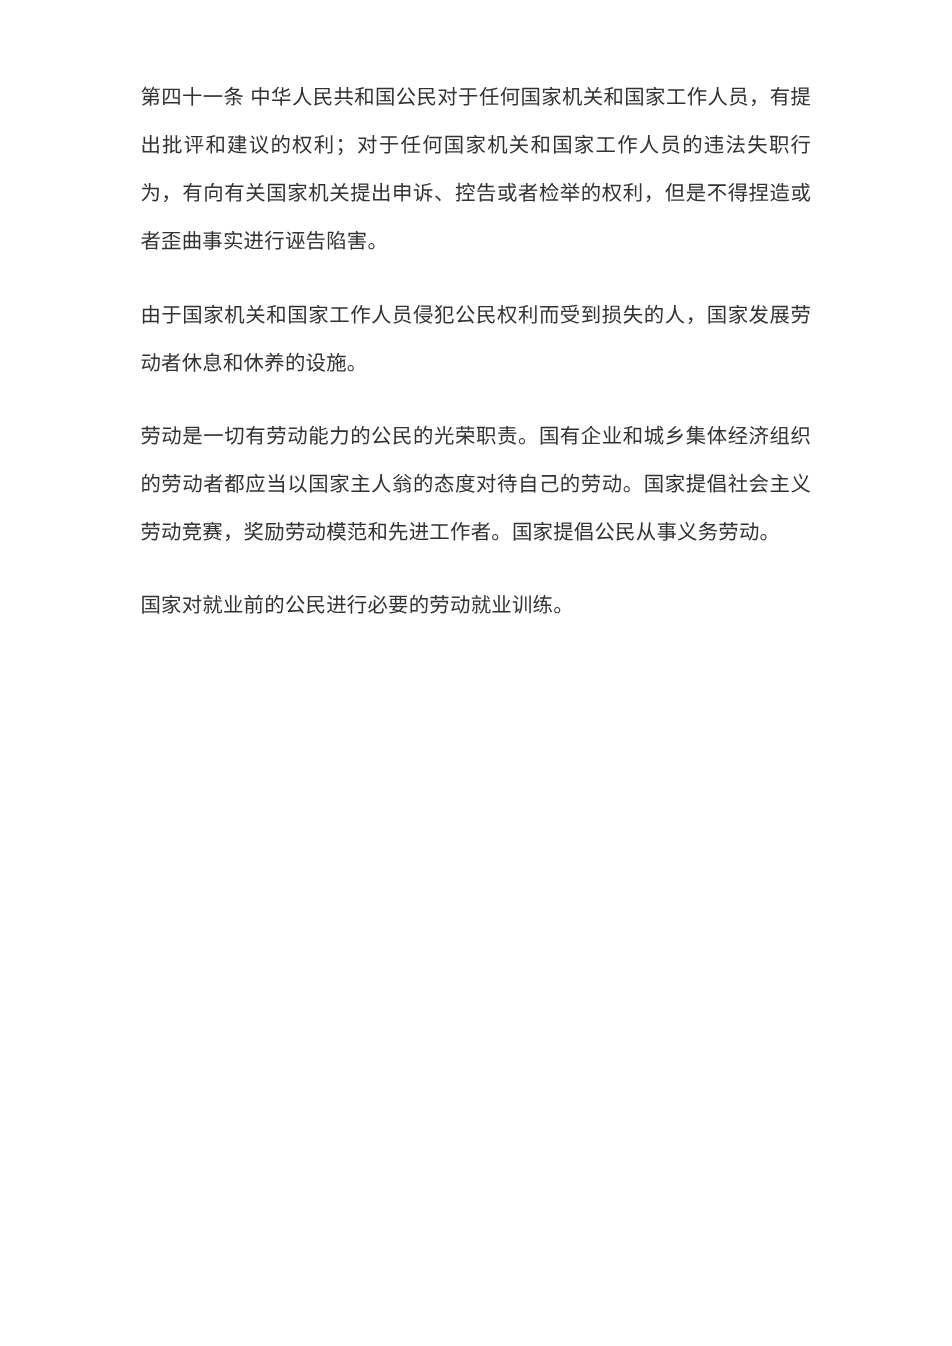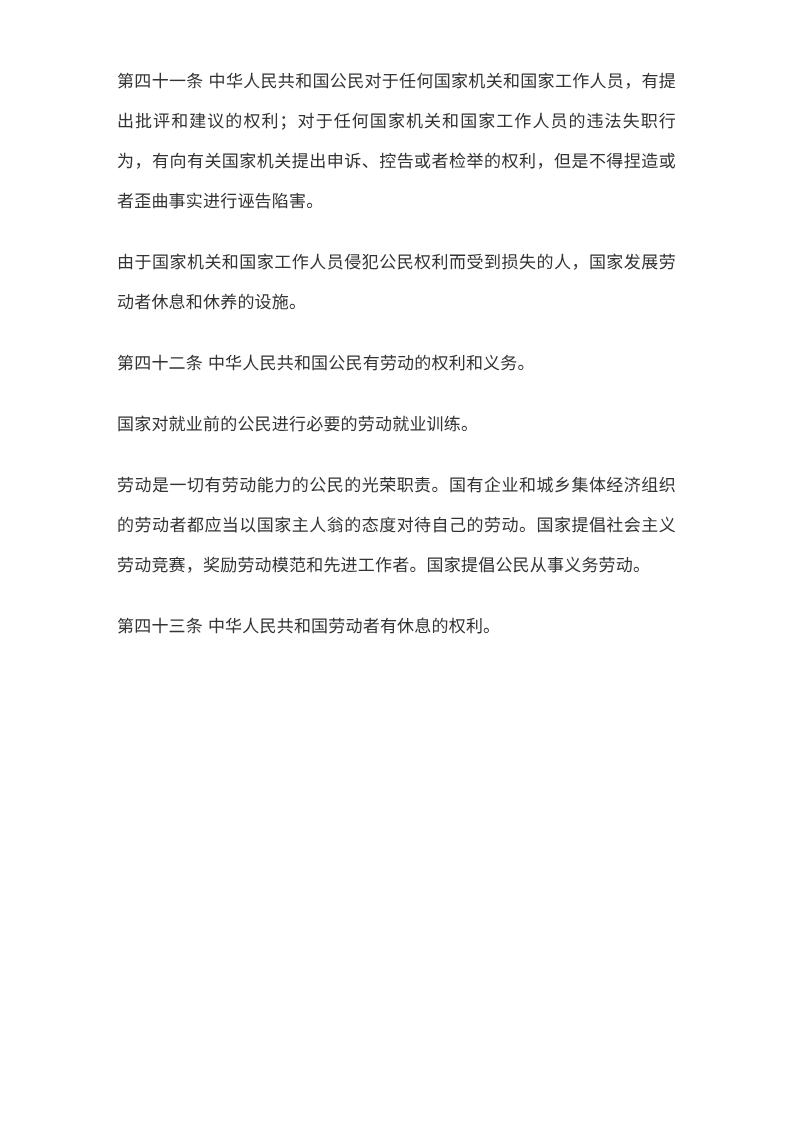--- a/index.html
+++ b/index.html
@@ -28,17 +28,15 @@
     letter-spacing: 0.2px;
     word-break: break-all;
   }
 </style>
 </head>
 <body>
 
 <div class="page">
   <p class="doc-paragraph">第四十一条 中华人民共和国公民对于任何国家机关和国家工作人员，有提出批评和建议的权利；对于任何国家机关和国家工作人员的违法失职行为，有向有关国家机关提出申诉、控告或者检举的权利，但是不得捏造或者歪曲事实进行诬告陷害。</p>
   <p class="doc-paragraph">由于国家机关和国家工作人员侵犯公民权利而受到损失的人，国家发展劳动者休息和休养的设施。</p>
-  <p class="doc-paragraph">第四十二条 中华人民共和国公民有劳动的权利和义务。</p>
+  <p class="doc-paragraph">劳动是一切有劳动能力的公民的光荣职责。国有企业和城乡集体经济组织的劳动者都应当以国家主人翁的态度对待自己的劳动。国家提倡社会主义劳动竞赛，奖励劳动模范和先进工作者。国家提倡公民从事义务劳动。</p>
   <p class="doc-paragraph">国家对就业前的公民进行必要的劳动就业训练。</p>
-  <p class="doc-paragraph">劳动是一切有劳动能力的公民的光荣职责。国有企业和城乡集体经济组织的劳动者都应当以国家主人翁的态度对待自己的劳动。国家提倡社会主义劳动竞赛，奖励劳动模范和先进工作者。国家提倡公民从事义务劳动。</p>
-  <p class="doc-paragraph">第四十三条 中华人民共和国劳动者有休息的权利。</p>
 </div>
 
 </body></html>

